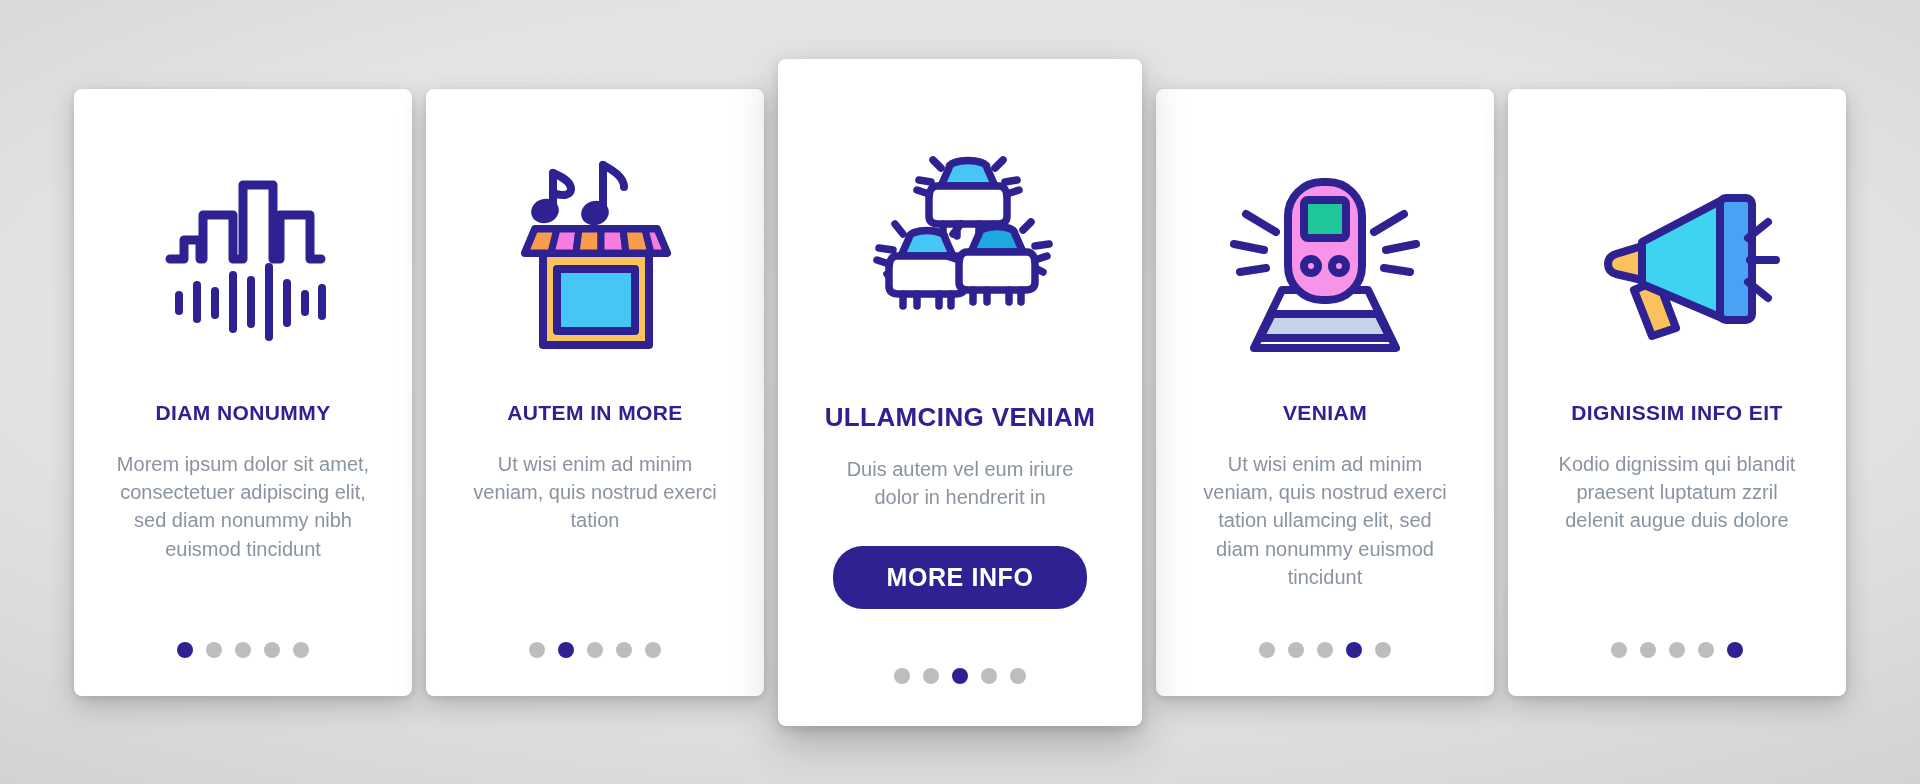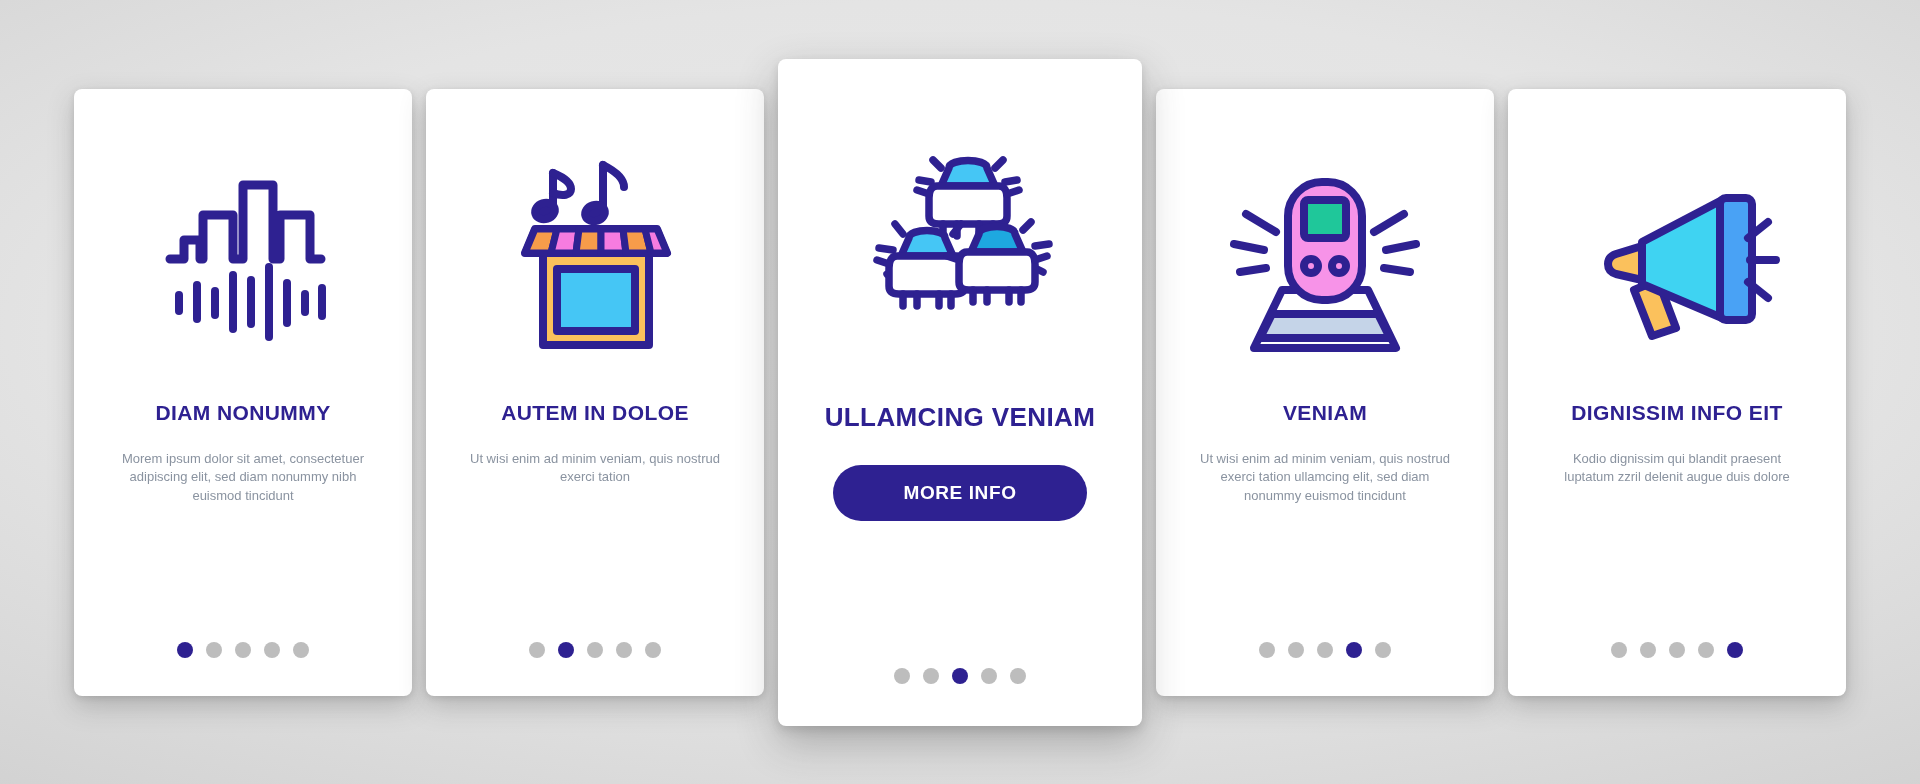--- a/index.html
+++ b/index.html
@@ -65,37 +65,37 @@
     font-size: 21px;
     letter-spacing: 0.4px;
     text-align: center;
     line-height: 1.1;
     margin-top: 8px;
   }
   .card.featured .card-title { font-size: 26px; }
 
   .card-body {
     color: #8a93a0;
-    font-size: 13px;
+    font-size: 20px;
     line-height: 1.42;
     text-align: center;
     margin-top: 26px;
     max-width: 260px;
   }
   .card.featured .card-body { margin-top: 24px; max-width: 250px; }
 
   .cta {
     margin-top: 34px;
     background: #2e2191;
     color: #ffffff;
     border: none;
     border-radius: 30px;
     font-family: "Liberation Sans", sans-serif;
     font-weight: bold;
-    font-size: 19px;
+    font-size: 25px;
     letter-spacing: 0.6px;
     padding: 17px 40px;
     cursor: pointer;
     min-width: 254px;
   }
 
   .dots {
     position: absolute;
     left: 0; right: 0;
     bottom: 38px;
@@ -172,21 +172,21 @@
           <g stroke="#2e2191" stroke-width="7" stroke-linejoin="round">
             <path d="M40 76 L62 76 L56 100 L30 100 Z" fill="#f79c4a"></path>
             <path d="M62 76 L84 76 L81 100 L56 100 Z" fill="#f67ce0"></path>
             <path d="M84 76 L106 76 L106 100 L81 100 Z" fill="#f79c4a"></path>
             <path d="M106 76 L128 76 L131 100 L106 100 Z" fill="#f67ce0"></path>
             <path d="M128 76 L150 76 L156 100 L131 100 Z" fill="#f79c4a"></path>
             <path d="M150 76 L162 76 L172 100 L156 100 Z" fill="#f67ce0"></path>
           </g>
         </svg>
       </div>
-      <div class="card-title">AUTEM IN DOLOE</div>
+      <div class="card-title">AUTEM IN MORE</div>
       <div class="card-body">Ut wisi enim ad minim veniam, quis nostrud exerci tation</div>
       <div class="spacer"></div>
       <div class="dots">
         <span class="dot"></span>
         <span class="dot active"></span>
         <span class="dot"></span>
         <span class="dot"></span>
         <span class="dot"></span>
       </div>
     </div>
@@ -237,20 +237,21 @@
             <path d="M114 118 L102 114"></path>
               <path d="M190 118 L202 114"></path>
             <path d="M128 148 L128 160"></path>
               <path d="M142 148 L142 160"></path>
             <path d="M164 148 L164 160"></path>
               <path d="M176 148 L176 160"></path>
           </g>
         </svg>
       </div>
       <div class="card-title">ULLAMCING VENIAM</div>
+      <div class="card-body">Duis autem vel eum iriure dolor in hendrerit in</div>
       <button class="cta">MORE INFO</button>
       <div class="spacer"></div>
       <div class="dots">
         <span class="dot"></span>
         <span class="dot"></span>
         <span class="dot active"></span>
         <span class="dot"></span>
         <span class="dot"></span>
       </div>
     </div>

